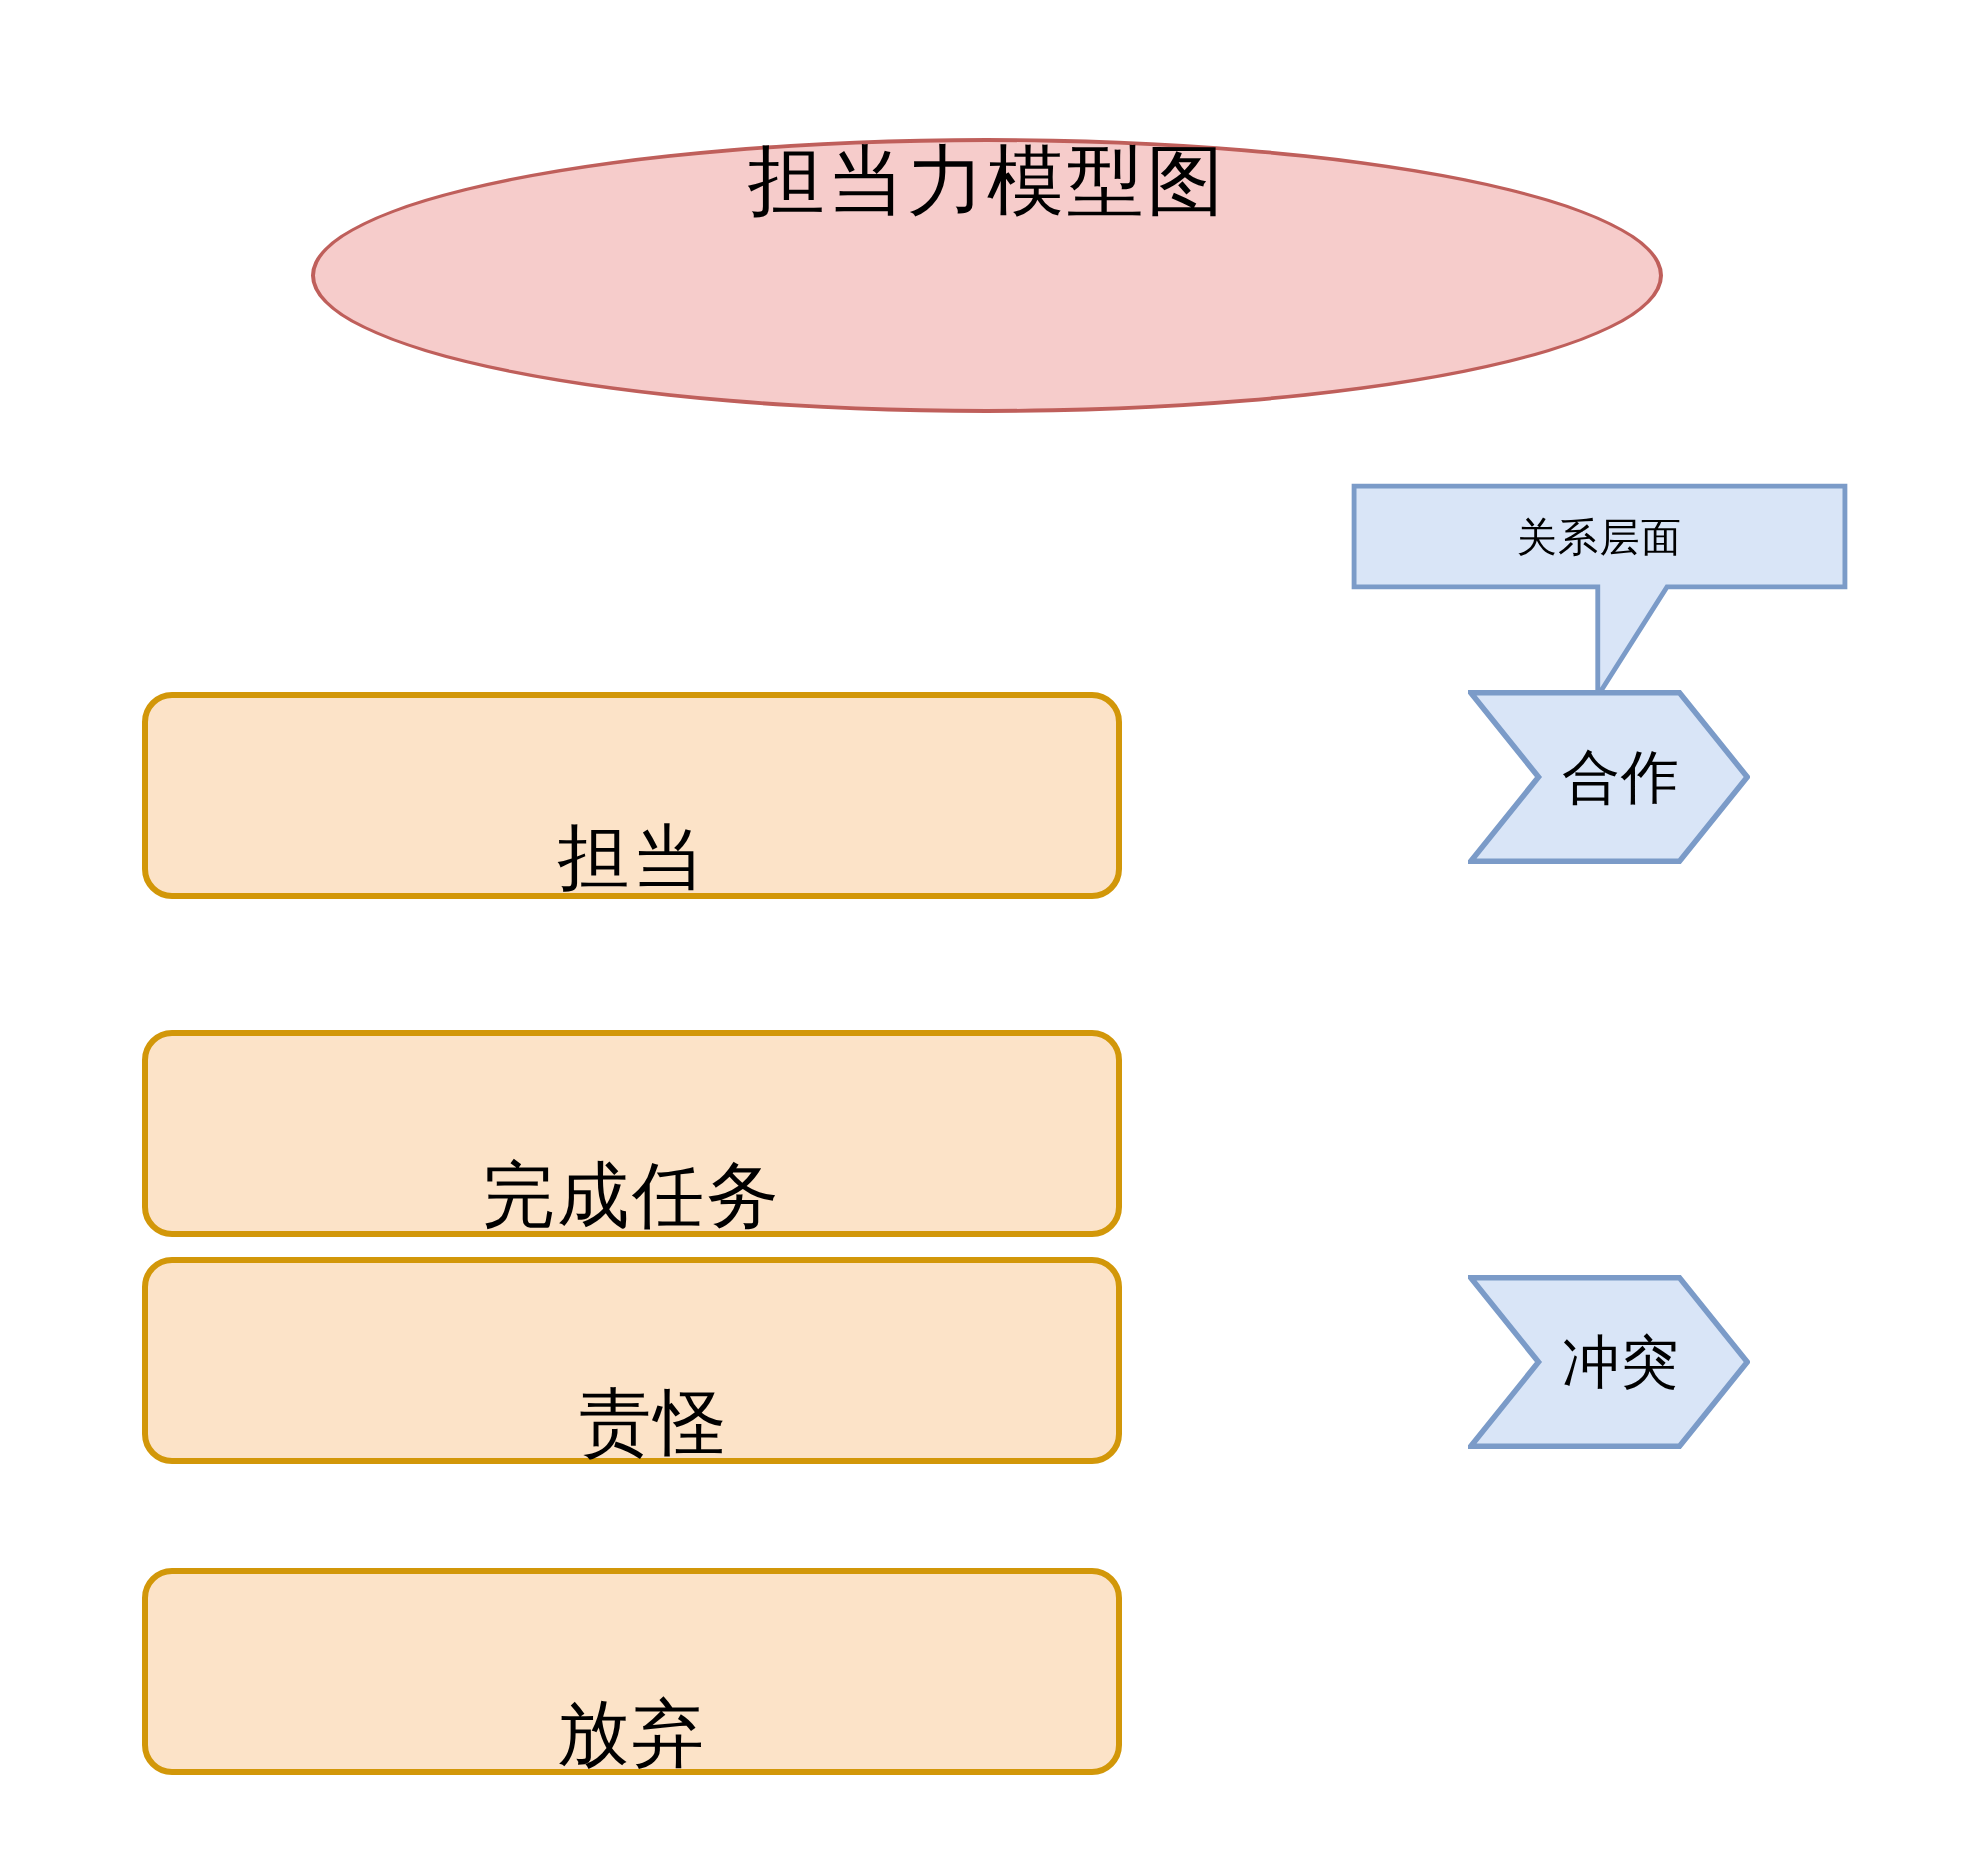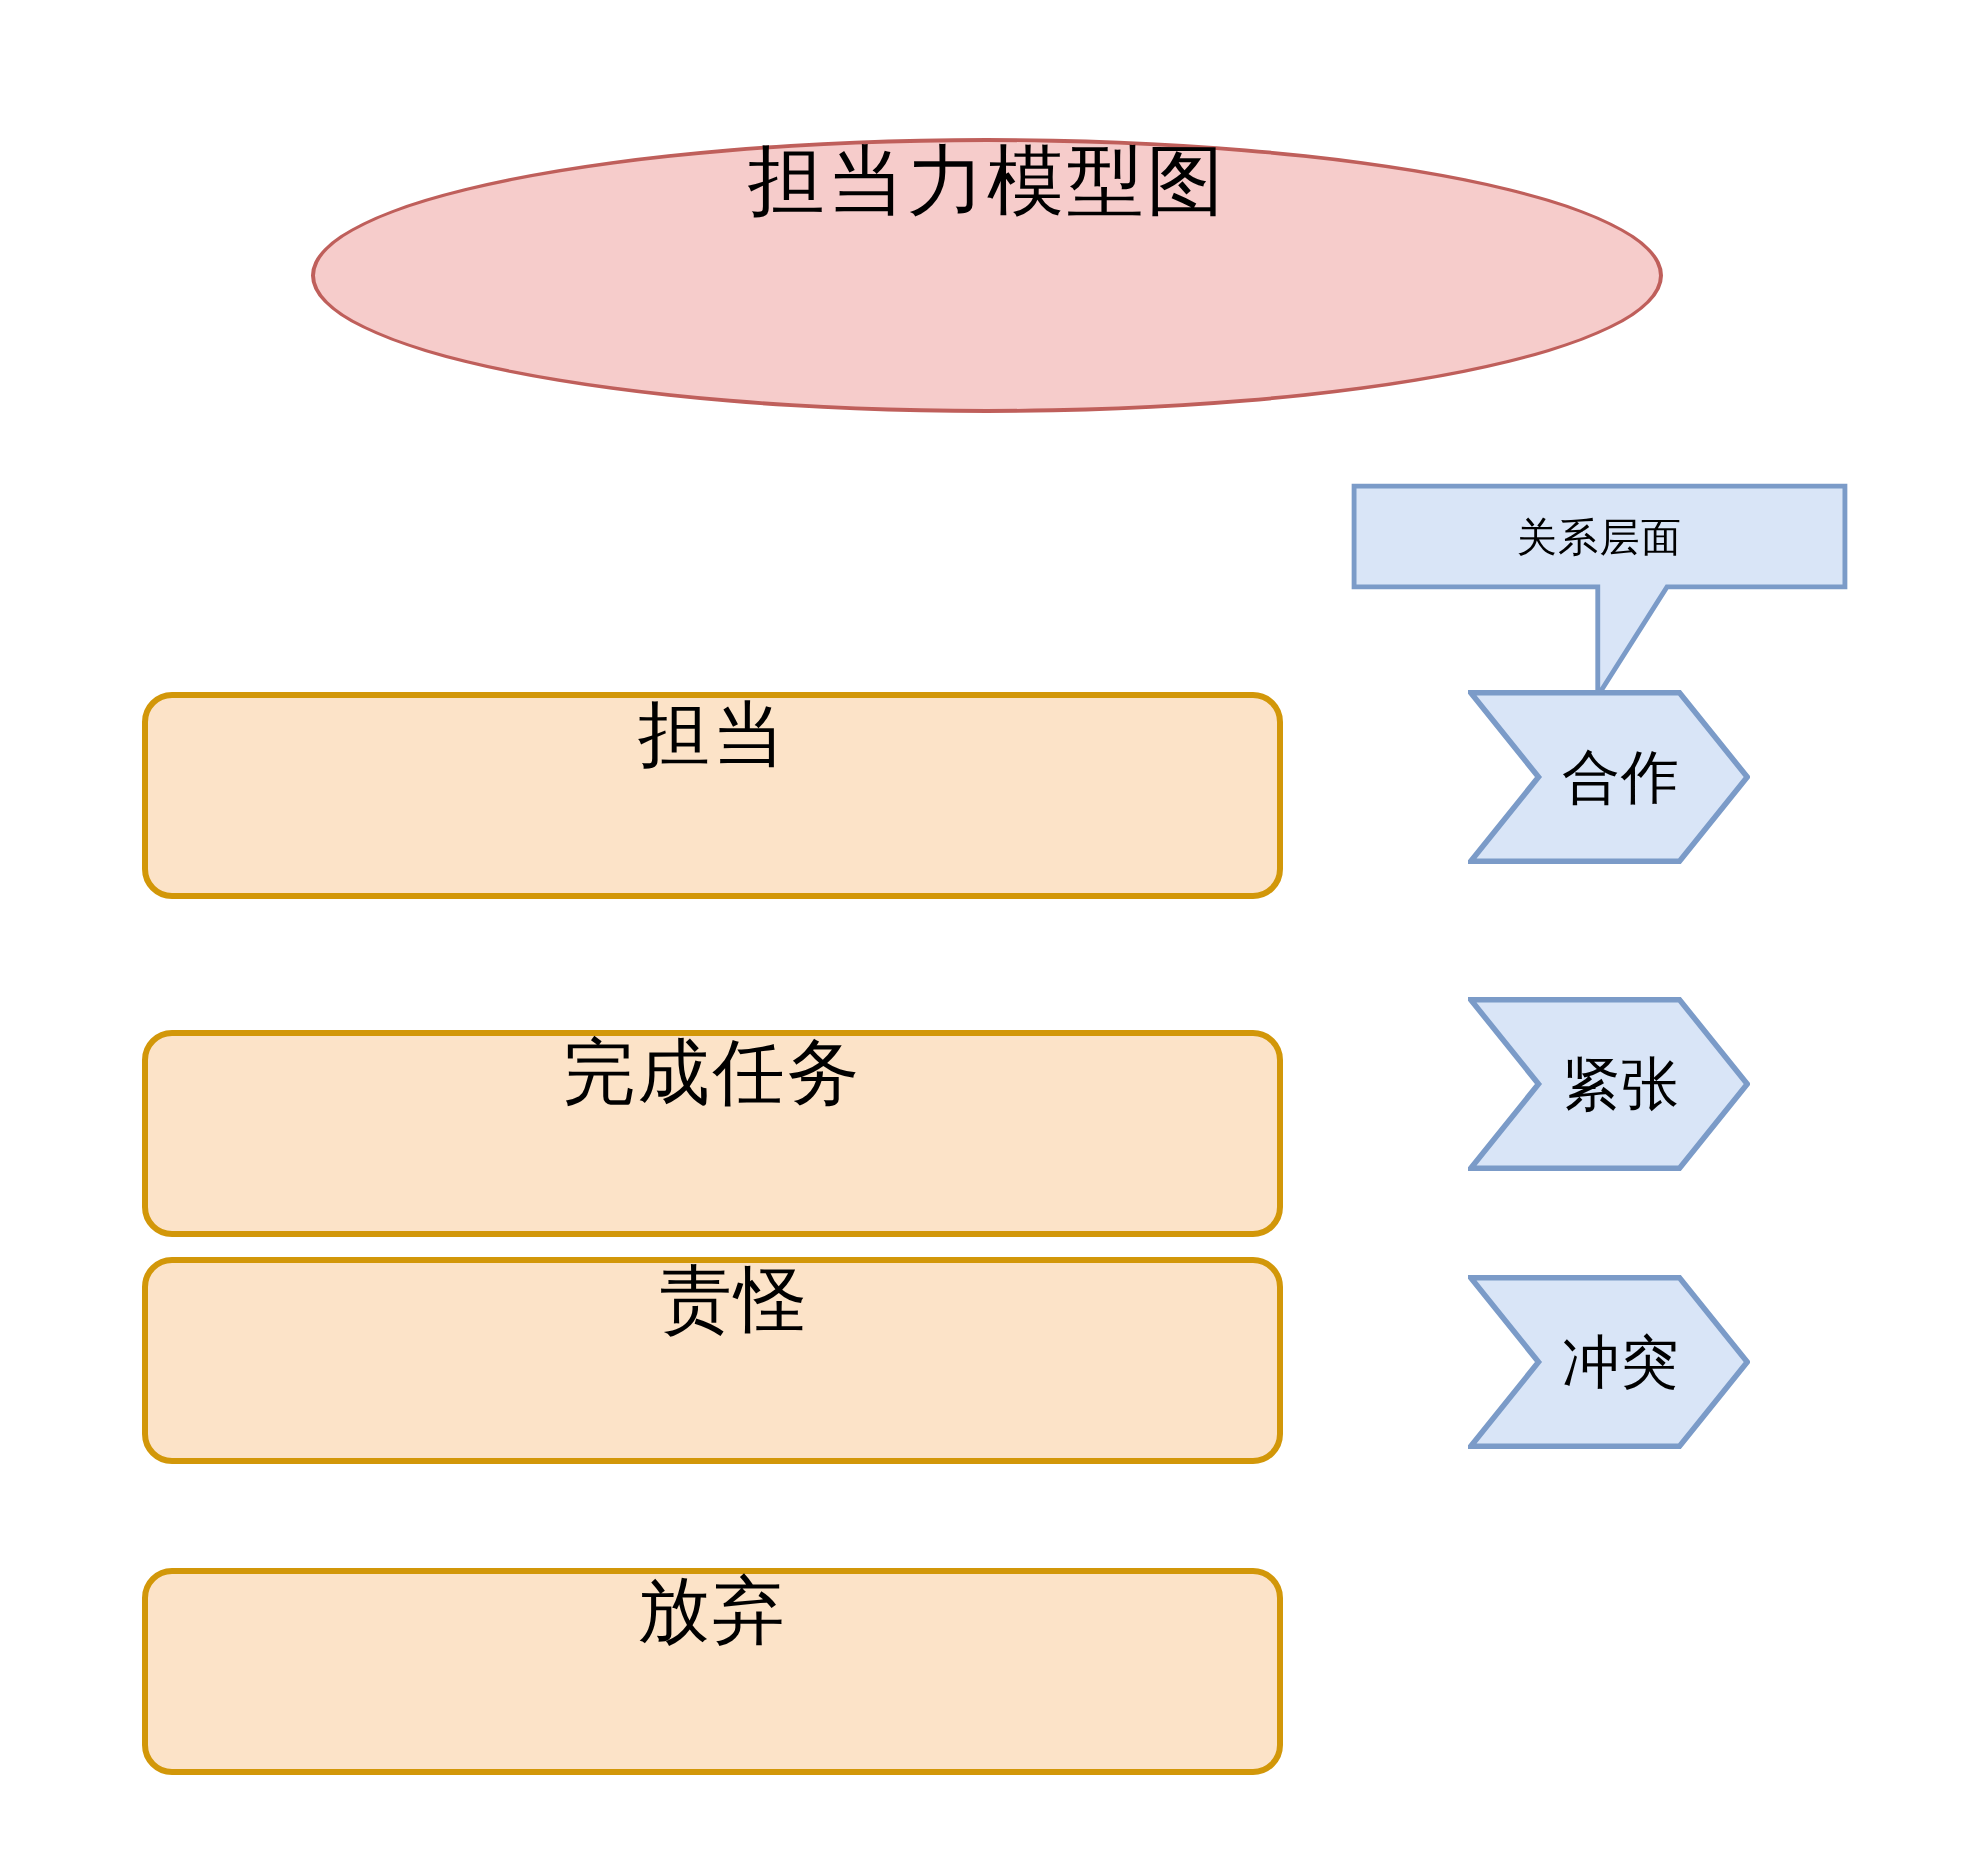--- a/index.html
+++ b/index.html
@@ -37,28 +37,28 @@
     color: #000000;
     letter-spacing: 2.8px;
     line-height: 1;
     white-space: nowrap;
   }
 
   
   .stage-box {
     position: absolute;
     left: 142px;
-    width: 1141px;
+    width: 980px;
     height: 207px;
     box-sizing: border-box;
     background: #fce3c8;
     border: 6.2px solid #d29709;
     border-radius: 30px;
     display: flex;
-    align-items: flex-start;
+    align-items: flex-end;
     justify-content: center;
   }
   .stage-box .label {
     font-size: 72px;
     color: #000000;
     letter-spacing: 2.8px;
     line-height: 1;
     white-space: nowrap;
   }
   #stage-0 { top: 692px; }
@@ -150,26 +150,20 @@
     <span class="label">关系层面</span>
   </div>
 
   <div class="chevron" id="chevron-0">
     <svg viewBox="0 0 408 252" preserveAspectRatio="none">
       <path d="M 4 4 L 306 4 L 404 126 L 306 248 L 4 248 L 102 126 Z" fill="#d9e5f7" stroke="#7b9bc8" stroke-width="8" stroke-linejoin="miter"></path>
     </svg>
     <span class="label">合作</span>
   </div>
 
-  <div class="chevron" id="chevron-1">
-    <svg viewBox="0 0 408 252" preserveAspectRatio="none">
-      <path d="M 4 4 L 306 4 L 404 126 L 306 248 L 4 248 L 102 126 Z" fill="#d9e5f7" stroke="#7b9bc8" stroke-width="8" stroke-linejoin="miter"></path>
-    </svg>
-    <span class="label">紧张</span>
-  </div>
 
   <div class="chevron" id="chevron-2">
     <svg viewBox="0 0 408 252" preserveAspectRatio="none">
       <path d="M 4 4 L 306 4 L 404 126 L 306 248 L 4 248 L 102 126 Z" fill="#d9e5f7" stroke="#7b9bc8" stroke-width="8" stroke-linejoin="miter"></path>
     </svg>
     <span class="label">冲突</span>
   </div>
 
 
   <div class="stage-box" id="stage-0">

